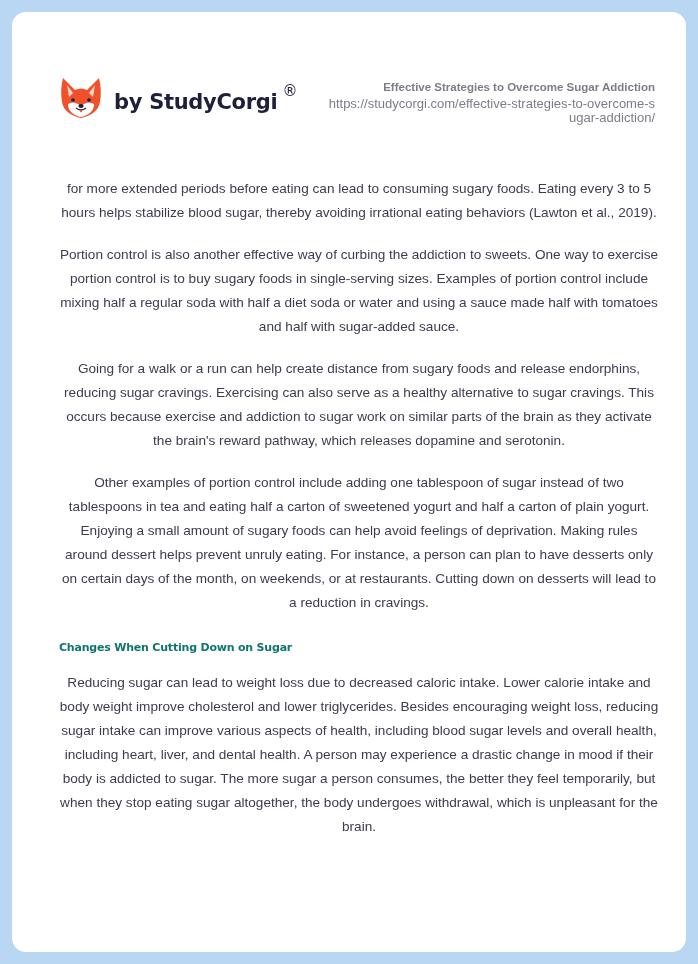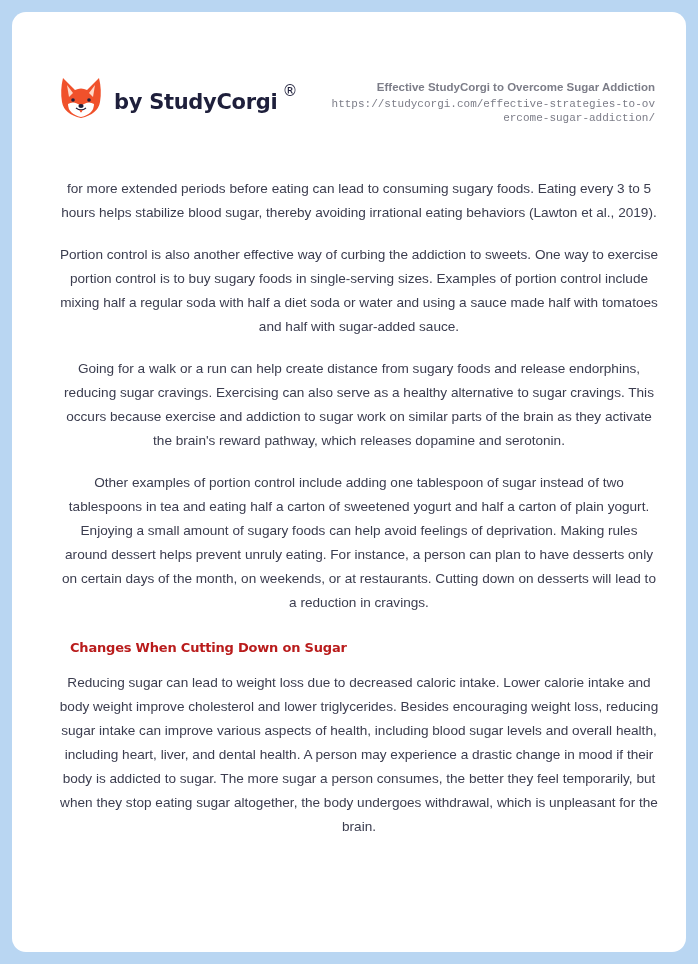--- a/index.html
+++ b/index.html
@@ -49,41 +49,41 @@
       width: 330px;
     }
     .meta-title {
       font-family: "Liberation Sans", sans-serif;
       font-weight: bold;
       font-size: 11.5px;
       color: #7c7d88;
       line-height: 15px;
     }
     .meta-url {
-      font-family: Liberation Mono, monospace;
-      font-size: 11px;
+      font-family: Liberation Sans, sans-serif;
+      font-size: 13px;
       color: #7c7d88;
       line-height: 14px;
       margin-top: 2px;
       word-break: break-all;
     }
     .content {
       position: absolute; left: 47px; top: 165px; width: 600px;
       color: #3b3d4f;
       font-family: "Liberation Sans", sans-serif;
       font-size: 13.6px;
       line-height: 24px;
     }
     .content p { margin: 0 0 18px 0; text-align: center; }
     .content h2 {
       font-family: "DejaVu Sans", sans-serif;
       font-weight: bold;
-      font-size: 13px;
-      color: #b91c1c;
-      margin: 0 0 8px 11px;
+      font-size: 11px;
+      color: #0f766e;
+      margin: 0 0 8px 0;
       line-height: 30px;
       letter-spacing: -0.2px;
     }
   </style>
 </head>
 <body>
 
 <div class="page">
   <div class="header">
     <div class="logo">
@@ -102,21 +102,21 @@
         <ellipse cx="21" cy="30" rx="2.6" ry="1.9" fill="#1e1f3b"></ellipse>
 
         <path d="M16 32 Q21 36 26 32" stroke="#1e1f3b" stroke-width="1.3" fill="none"></path>
 
         <path d="M19.5 34 Q21 39 22.5 34 Z" fill="#f0512b"></path>
       </svg>
       <span class="brand">by StudyCorgi</span>
       <span class="reg">®</span>
     </div>
     <div class="meta">
-      <div class="meta-title">Effective StudyCorgi to Overcome Sugar Addiction</div>
+      <div class="meta-title">Effective Strategies to Overcome Sugar Addiction</div>
       <div class="meta-url">https://studycorgi.com/effective-strategies-to-overcome-sugar-addiction/</div>
     </div>
   </div>
 
   <div class="content">
     <p>for more extended periods before eating can lead to consuming sugary foods. Eating every 3 to 5 hours helps stabilize blood sugar, thereby avoiding irrational eating behaviors (Lawton et al., 2019).</p>
     <p>Portion control is also another effective way of curbing the addiction to sweets. One way to exercise portion control is to buy sugary foods in single-serving sizes. Examples of portion control include mixing half a regular soda with half a diet soda or water and using a sauce made half with tomatoes and half with sugar-added sauce.</p>
     <p>Going for a walk or a run can help create distance from sugary foods and release endorphins, reducing sugar cravings. Exercising can also serve as a healthy alternative to sugar cravings. This occurs because exercise and addiction to sugar work on similar parts of the brain as they activate the brain's reward pathway, which releases dopamine and serotonin.</p>
     <p>Other examples of portion control include adding one tablespoon of sugar instead of two tablespoons in tea and eating half a carton of sweetened yogurt and half a carton of plain yogurt. Enjoying a small amount of sugary foods can help avoid feelings of deprivation. Making rules around dessert helps prevent unruly eating. For instance, a person can plan to have desserts only on certain days of the month, on weekends, or at restaurants. Cutting down on desserts will lead to a reduction in cravings.</p>
     <h2>Changes When Cutting Down on Sugar</h2>

